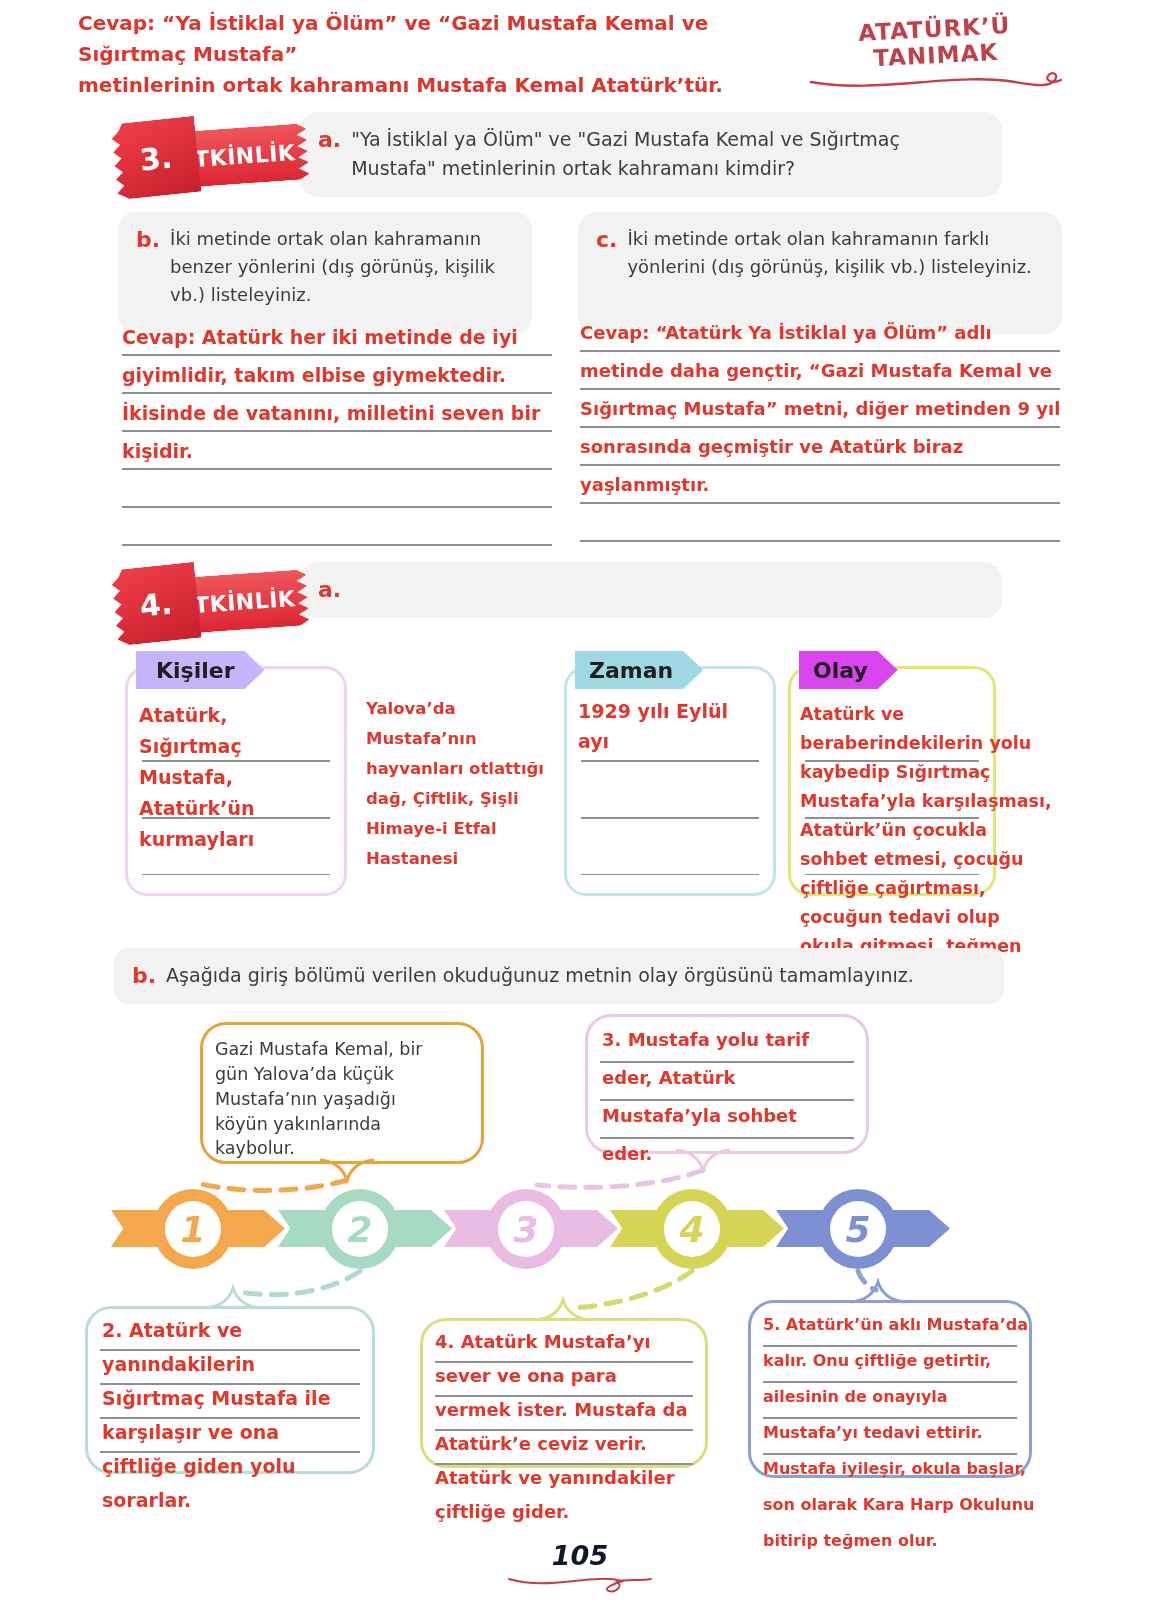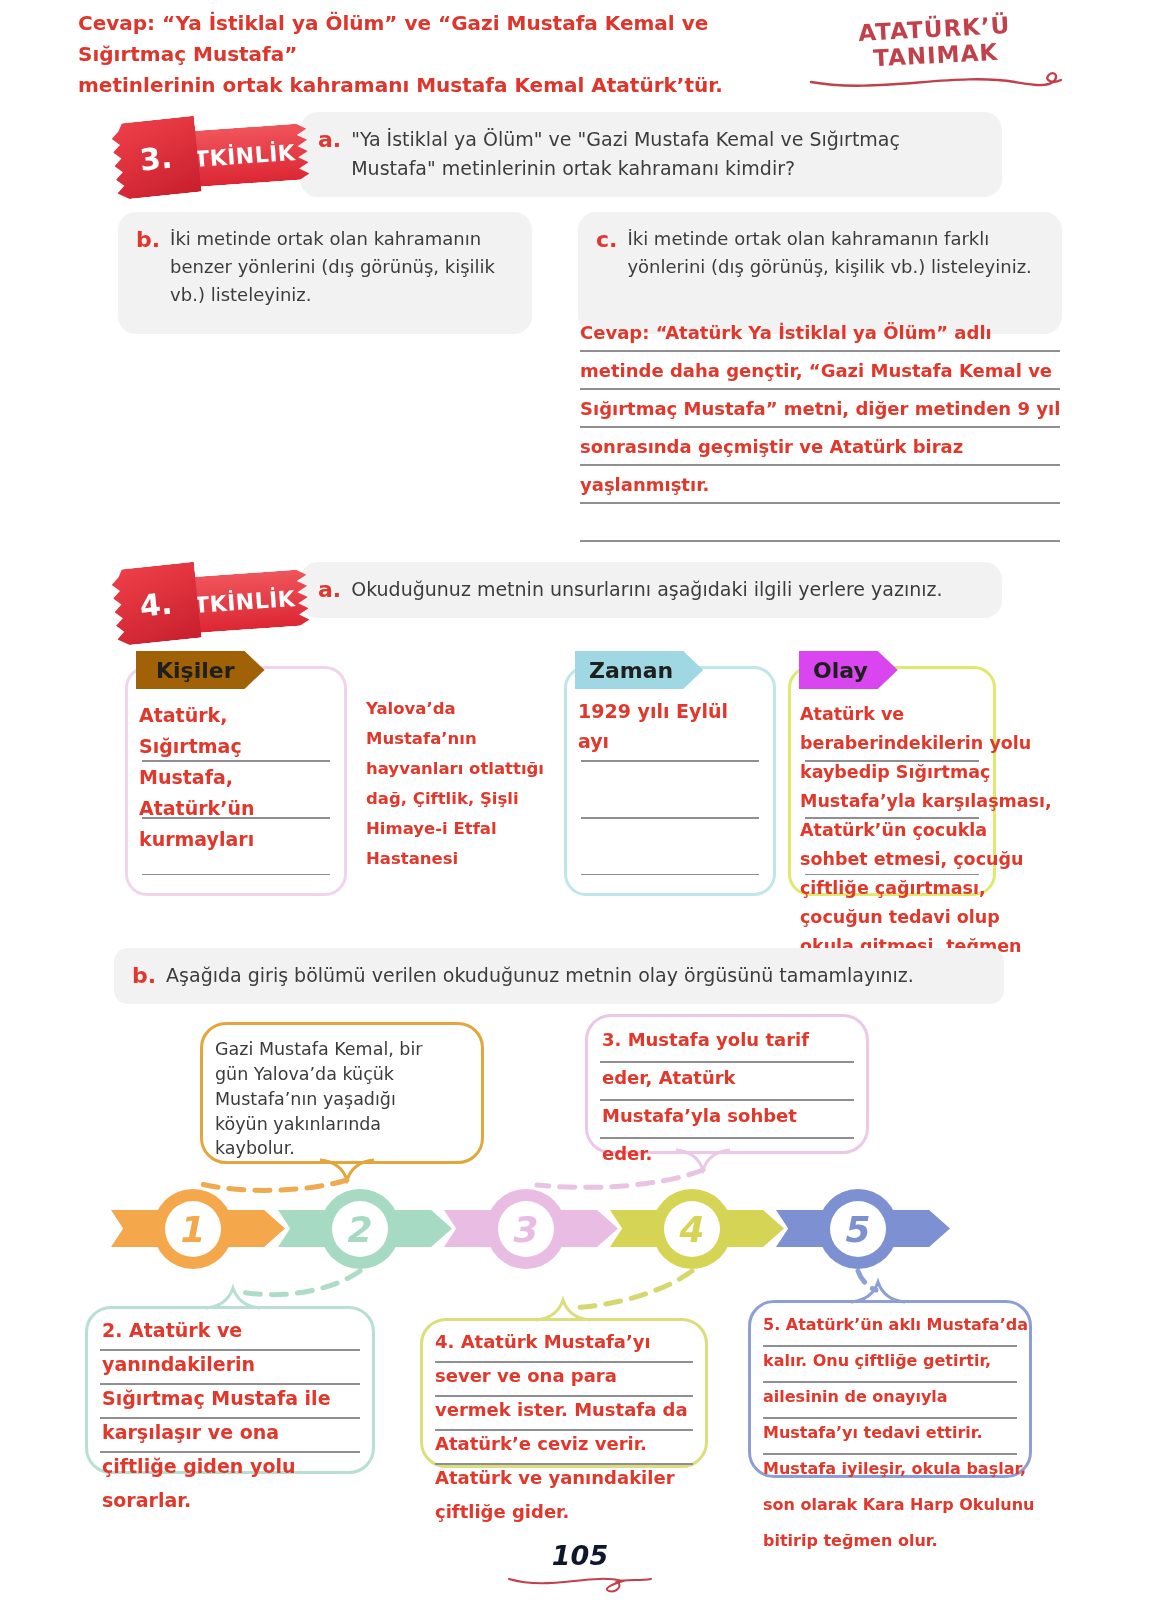--- a/index.html
+++ b/index.html
@@ -41,21 +41,21 @@
          padding:13px 18px;align-items:flex-start;}
   .qlabel{color:#E0372E;font-weight:800;font-size:22px;line-height:1.35;}
   .qtext{font-size:18px;color:#3c3c3c;line-height:1.55;}
 
   
   .colbox{position:absolute;top:666px;height:224px;border:3px solid;border-radius:22px;background:#fff;}
   .tab{position:absolute;top:-18px;left:8px;height:38px;padding:0 30px 0 14px;display:flex;
        align-items:center;font-weight:800;font-size:22px;color:#1f1f1f;
        clip-path:polygon(0 0,calc(100% - 20px) 0,100% 50%,calc(100% - 20px) 100%,0 100%);}
   .colrules{position:absolute;left:14px;right:14px;top:36px;height:170px;}
-  .box-kisiler{border-color:#F2D3EE;} .tab-kisiler{background:#a16207;padding-left:20px;}
+  .box-kisiler{border-color:#F2D3EE;} .tab-kisiler{background:#c4b5fd;padding-left:20px;}
   .box-yer{border-color:#E6C565;}    .tab-yer{background:#D8AE3B;}
   .box-zaman{border-color:#BFE6EA;text-align:center;}  .tab-zaman{background:#9FD8E2;}
   .box-olay{border-color:#DFE96E;}   .tab-olay{background:#d946ef;}
 
   
   .bubble{position:absolute;border:3.5px solid;border-radius:26px;background:#fff;box-sizing:border-box;}
   .bubble .text{position:relative;padding:10px 14px;}
   .bubble .brules{position:absolute;left:12px;right:12px;}
 
   
@@ -99,32 +99,35 @@
 
   <div class="abs panel" style="left:118px;top:212px;width:414px;height:122px;">
     <span class="qlabel">b.</span>
     <span class="qtext">İki metinde ortak olan kahramanın benzer yönlerini (dış görünüş, kişilik vb.) listeleyiniz.</span>
   </div>
   <div class="abs panel" style="left:578px;top:212px;width:484px;height:122px;">
     <span class="qlabel">c.</span>
     <span class="qtext">İki metinde ortak olan kahramanın farklı yönlerini (dış görünüş, kişilik vb.) listeleyiniz.</span>
   </div>
 
+  <div class="abs" style="left:122px;top:318px;width:430px;height:228px;">
+    <div class="rules r38" style="position:absolute;inset:0;"></div>
+    <div class="hand" style="position:relative;font-size:19px;line-height:38px;">Cevap: Atatürk her iki metinde de iyi giyimlidir, takım elbise giymektedir. İkisinde de vatanını, milletini seven bir kişidir.</div>
+  </div>
   <div class="abs" style="left:580px;top:314px;width:500px;height:232px;">
     <div class="rules r38" style="position:absolute;inset:0;right:20px;"></div>
     <div class="hand" style="position:relative;font-size:18px;line-height:38px;">Cevap: “Atatürk Ya İstiklal ya Ölüm” adlı metinde daha gençtir, “Gazi Mustafa Kemal ve Sığırtmaç Mustafa” metni, diğer metinden 9 yıl sonrasında geçmiştir ve Atatürk biraz yaşlanmıştır.</div>
   </div>
 
   <div class="abs badge" style="left:106px;top:554px;">
     <div class="ribbon">ETKİNLİK</div>
     <div class="flag">4.</div>
   </div>
   <div class="abs panel" style="left:300px;top:562px;width:702px;min-height:56px;align-items:center;">
     <span class="qlabel">a.</span>
-    <span class="qtext" style="font-size:19px;">Okuduğunuz metnin unsurlarını aşağıdaki ilgili yerlere yazınız.</span>
   </div>
 
   <div class="colbox box-kisiler" style="left:125px;width:216px;">
     <div class="tab tab-kisiler">Kişiler</div>
     <div class="colrules rules r57"></div>
   </div>
   <div class="colbox box-zaman" style="left:564px;width:206px;">
     <div class="tab tab-zaman">Zaman</div>
     <div class="colrules rules r57"></div>
   </div>

